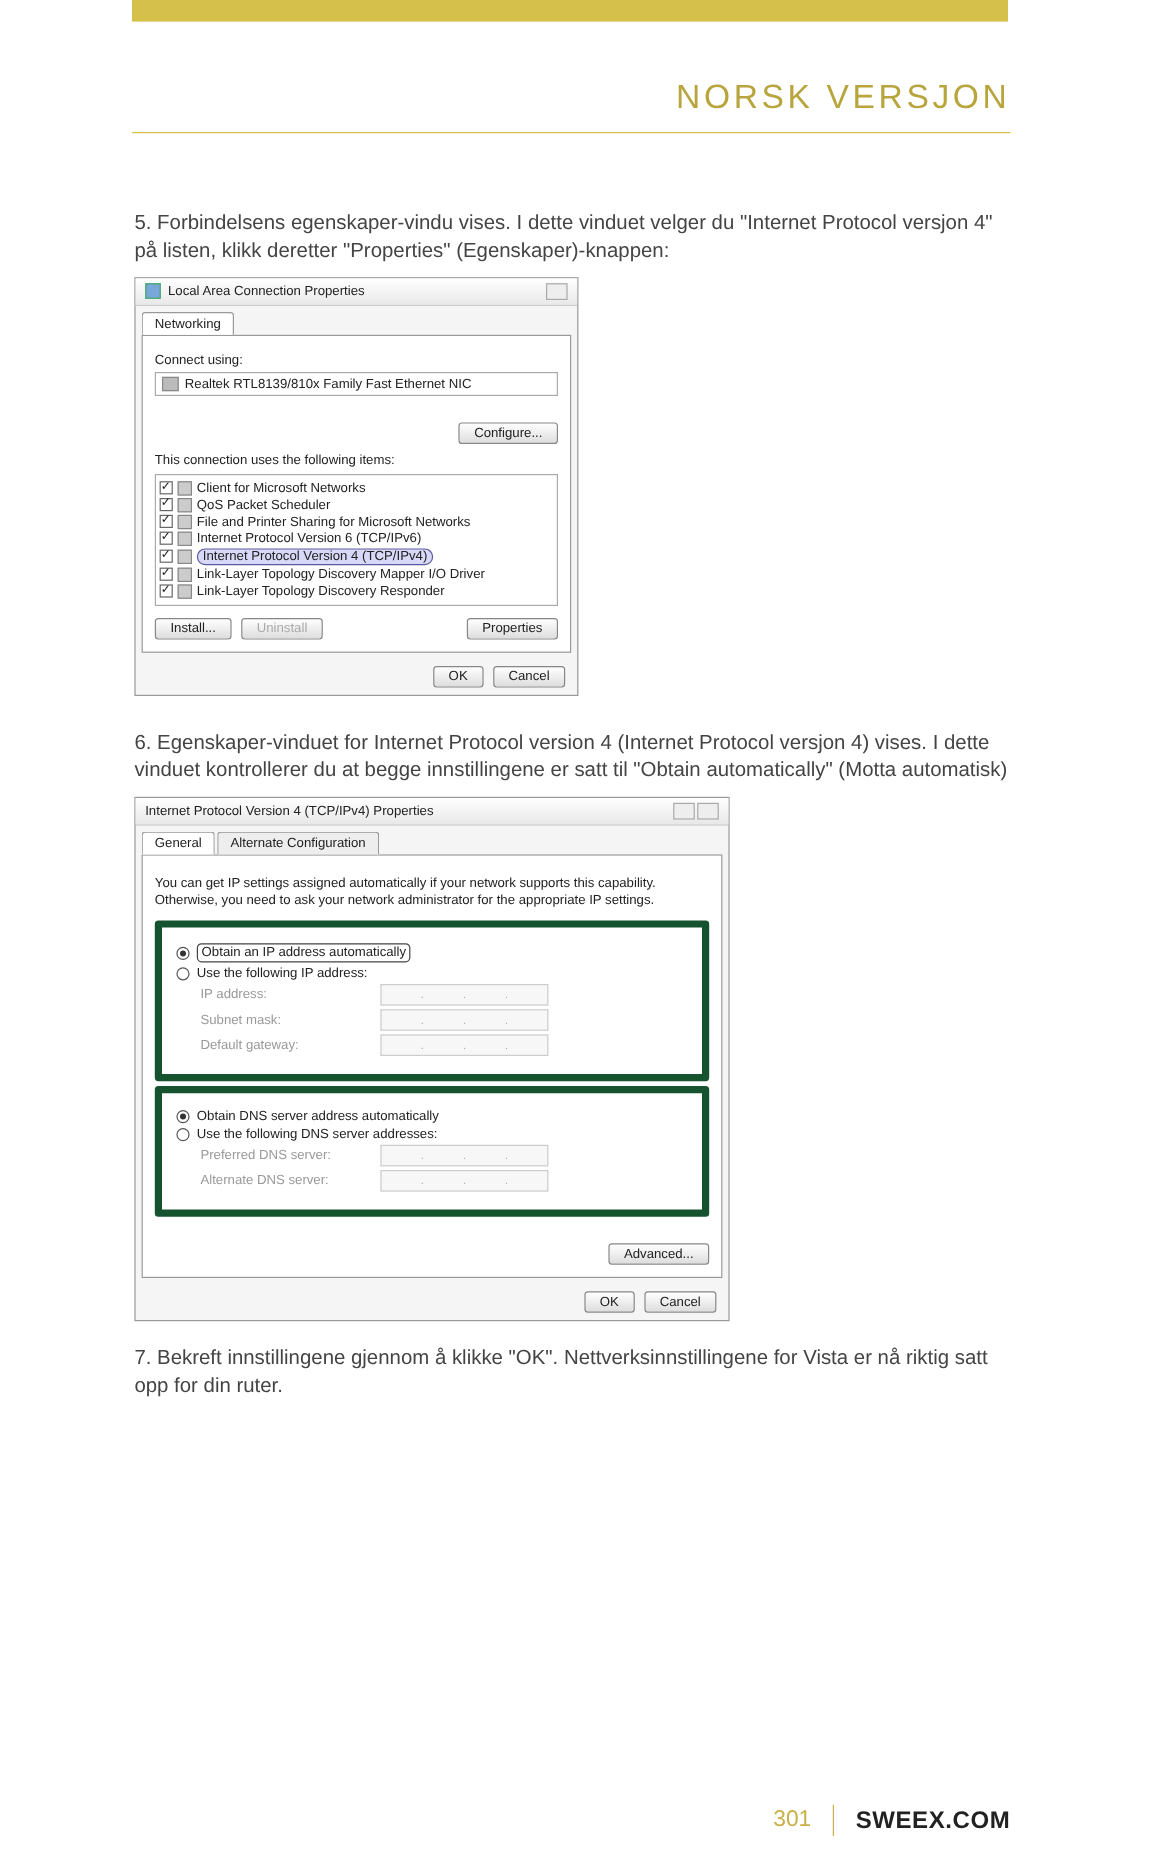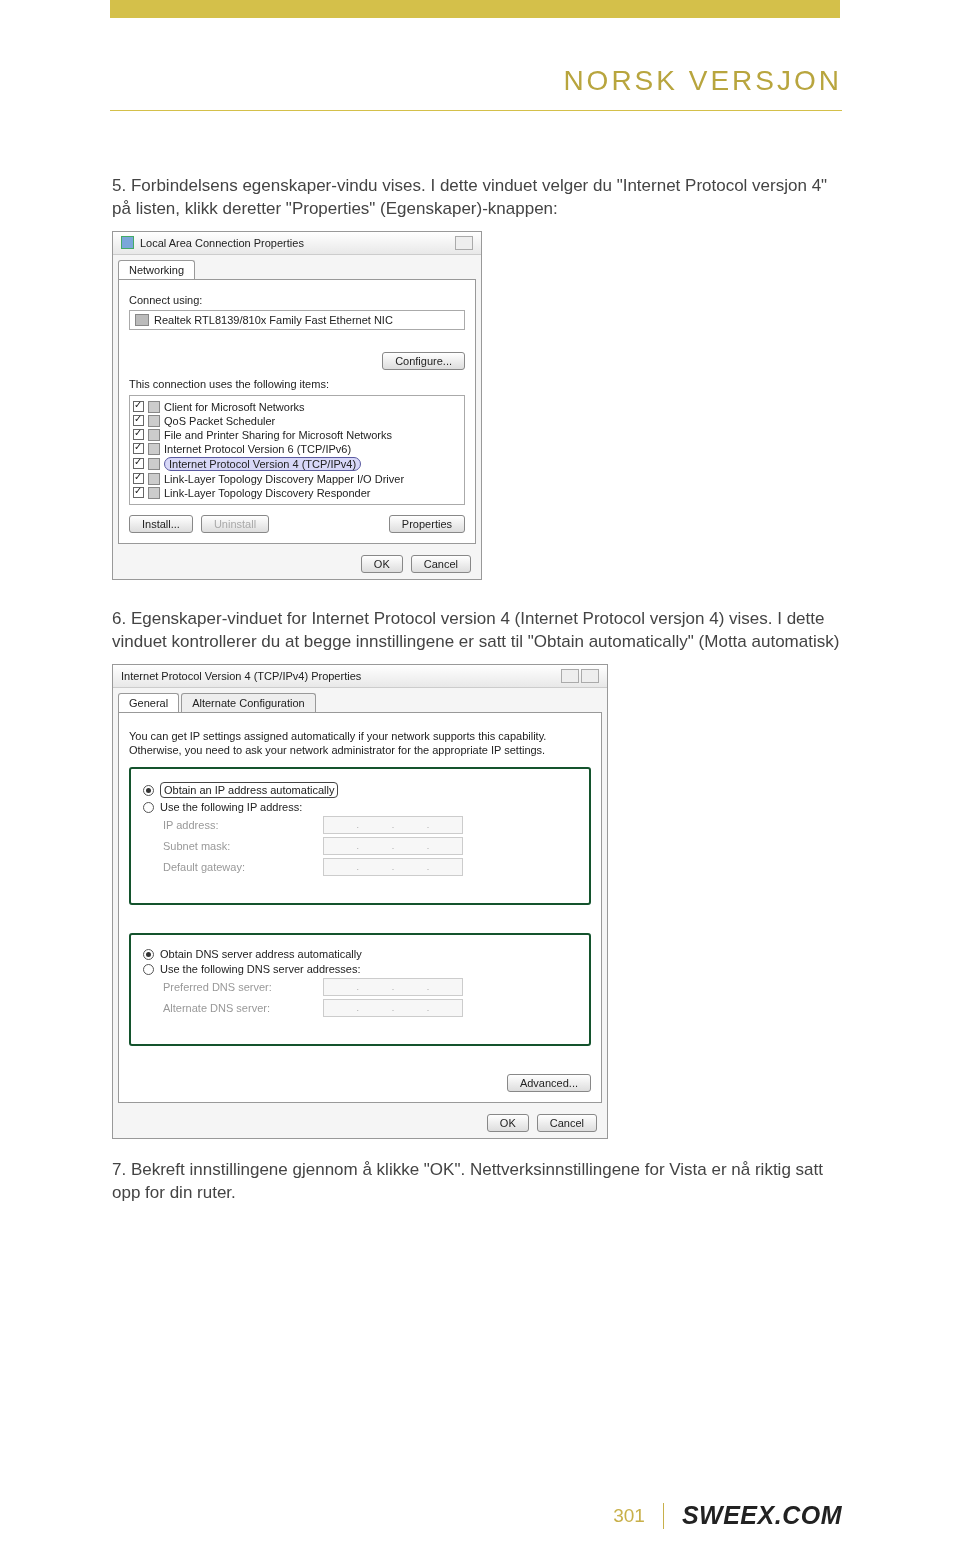--- a/index.html
+++ b/index.html
@@ -26,35 +26,35 @@
   .item-list { border: 1px solid #aaa; padding: 4px 3px; margin-top: 5px; }
   .li-row { display: flex; align-items: center; gap: 4px; padding: 1px 0; }
   .chk { width: 11px; height: 11px; border: 1px solid #666; background: #fff; position: relative; flex-shrink: 0; }
   .chk::after { content: "✓"; position: absolute; top: -3px; left: 0; font-size: 10px; }
   .li-icon { width: 12px; height: 12px; background: #ccc; border: 1px solid #888; flex-shrink: 0; }
   .highlight { background: #d8d8f8; border: 1px solid #5a5aa0; border-radius: 8px; padding: 0 4px; }
   .btn-row { display: flex; gap: 8px; margin-top: 10px; }
   .desc-box { border: 1px solid #ccc; margin-top: 6px; padding: 6px; }
   .dlg-footer { display: flex; justify-content: flex-end; gap: 8px; padding: 6px 10px; }
   .dlg2-body-text { margin: 6px 0 10px 0; line-height: 1.3; }
-  .group-box { border: 2px solid #14532d; border-radius: 3px; padding: 10px 12px 24px 12px; margin-bottom: 28px; }
+  .group-box { border: 6px solid #14532d; border-radius: 3px; padding: 10px 12px 12px 12px; margin-bottom: 4px; }
   .radio-row { display: flex; align-items: center; gap: 6px; margin: 3px 0; }
   .radio { width: 11px; height: 11px; border: 1px solid #555; border-radius: 50%; background: #fff; position: relative; flex-shrink: 0; }
   .radio.on::after { content: ""; position: absolute; width: 5px; height: 5px; background: #333; border-radius: 50%; top: 2px; left: 2px; }
-  .field-row { display: flex; align-items: center; gap: 10px; margin: 3px 0 3px 20px; color: #999; }
+  .field-row { display: flex; align-items: center; margin: 3px 0 3px 20px; color: #999; }
   .field-row .flabel { width: 150px; }
   .ipbox { border: 1px solid #ccc; background: #f7f7f7; width: 140px; height: 18px; display: flex; justify-content: space-evenly; align-items: center; color: #aaa; }
   .ipbox span { font-size: 9px; }
   .hl-box { border: 1px solid #444; border-radius: 4px; padding: 1px 3px; display: inline-block; }
   .step6 { margin-top: 28px; }
   .step7 { margin-top: 20px; }
   .footer { position: absolute; bottom: 32px; right: 118px; display: flex; align-items: center; gap: 18px; }
   .page-num { color: #c8b04a; font-size: 19px; font-weight: 300; }
   .vline { width: 1px; height: 26px; background: #c8b04a; }
-  .brand { font-size: 25px; font-weight: 900; font-style: italic; letter-spacing: 0.5px; color: #222; }
+  .brand { font-size: 20px; font-weight: 900; letter-spacing: 0.5px; color: #222; }
 </style>
 </head>
 <body>
 
 <div class="top-bar"></div>
 <div class="header-title">NORSK VERSJON</div>
 <div class="header-rule"></div>
 
 <div class="content">
   <p class="step-text">5. Forbindelsens egenskaper-vindu vises. I dette vinduet velger du "Internet Protocol versjon 4" på listen, klikk deretter "Properties" (Egenskaper)-knappen:</p>

